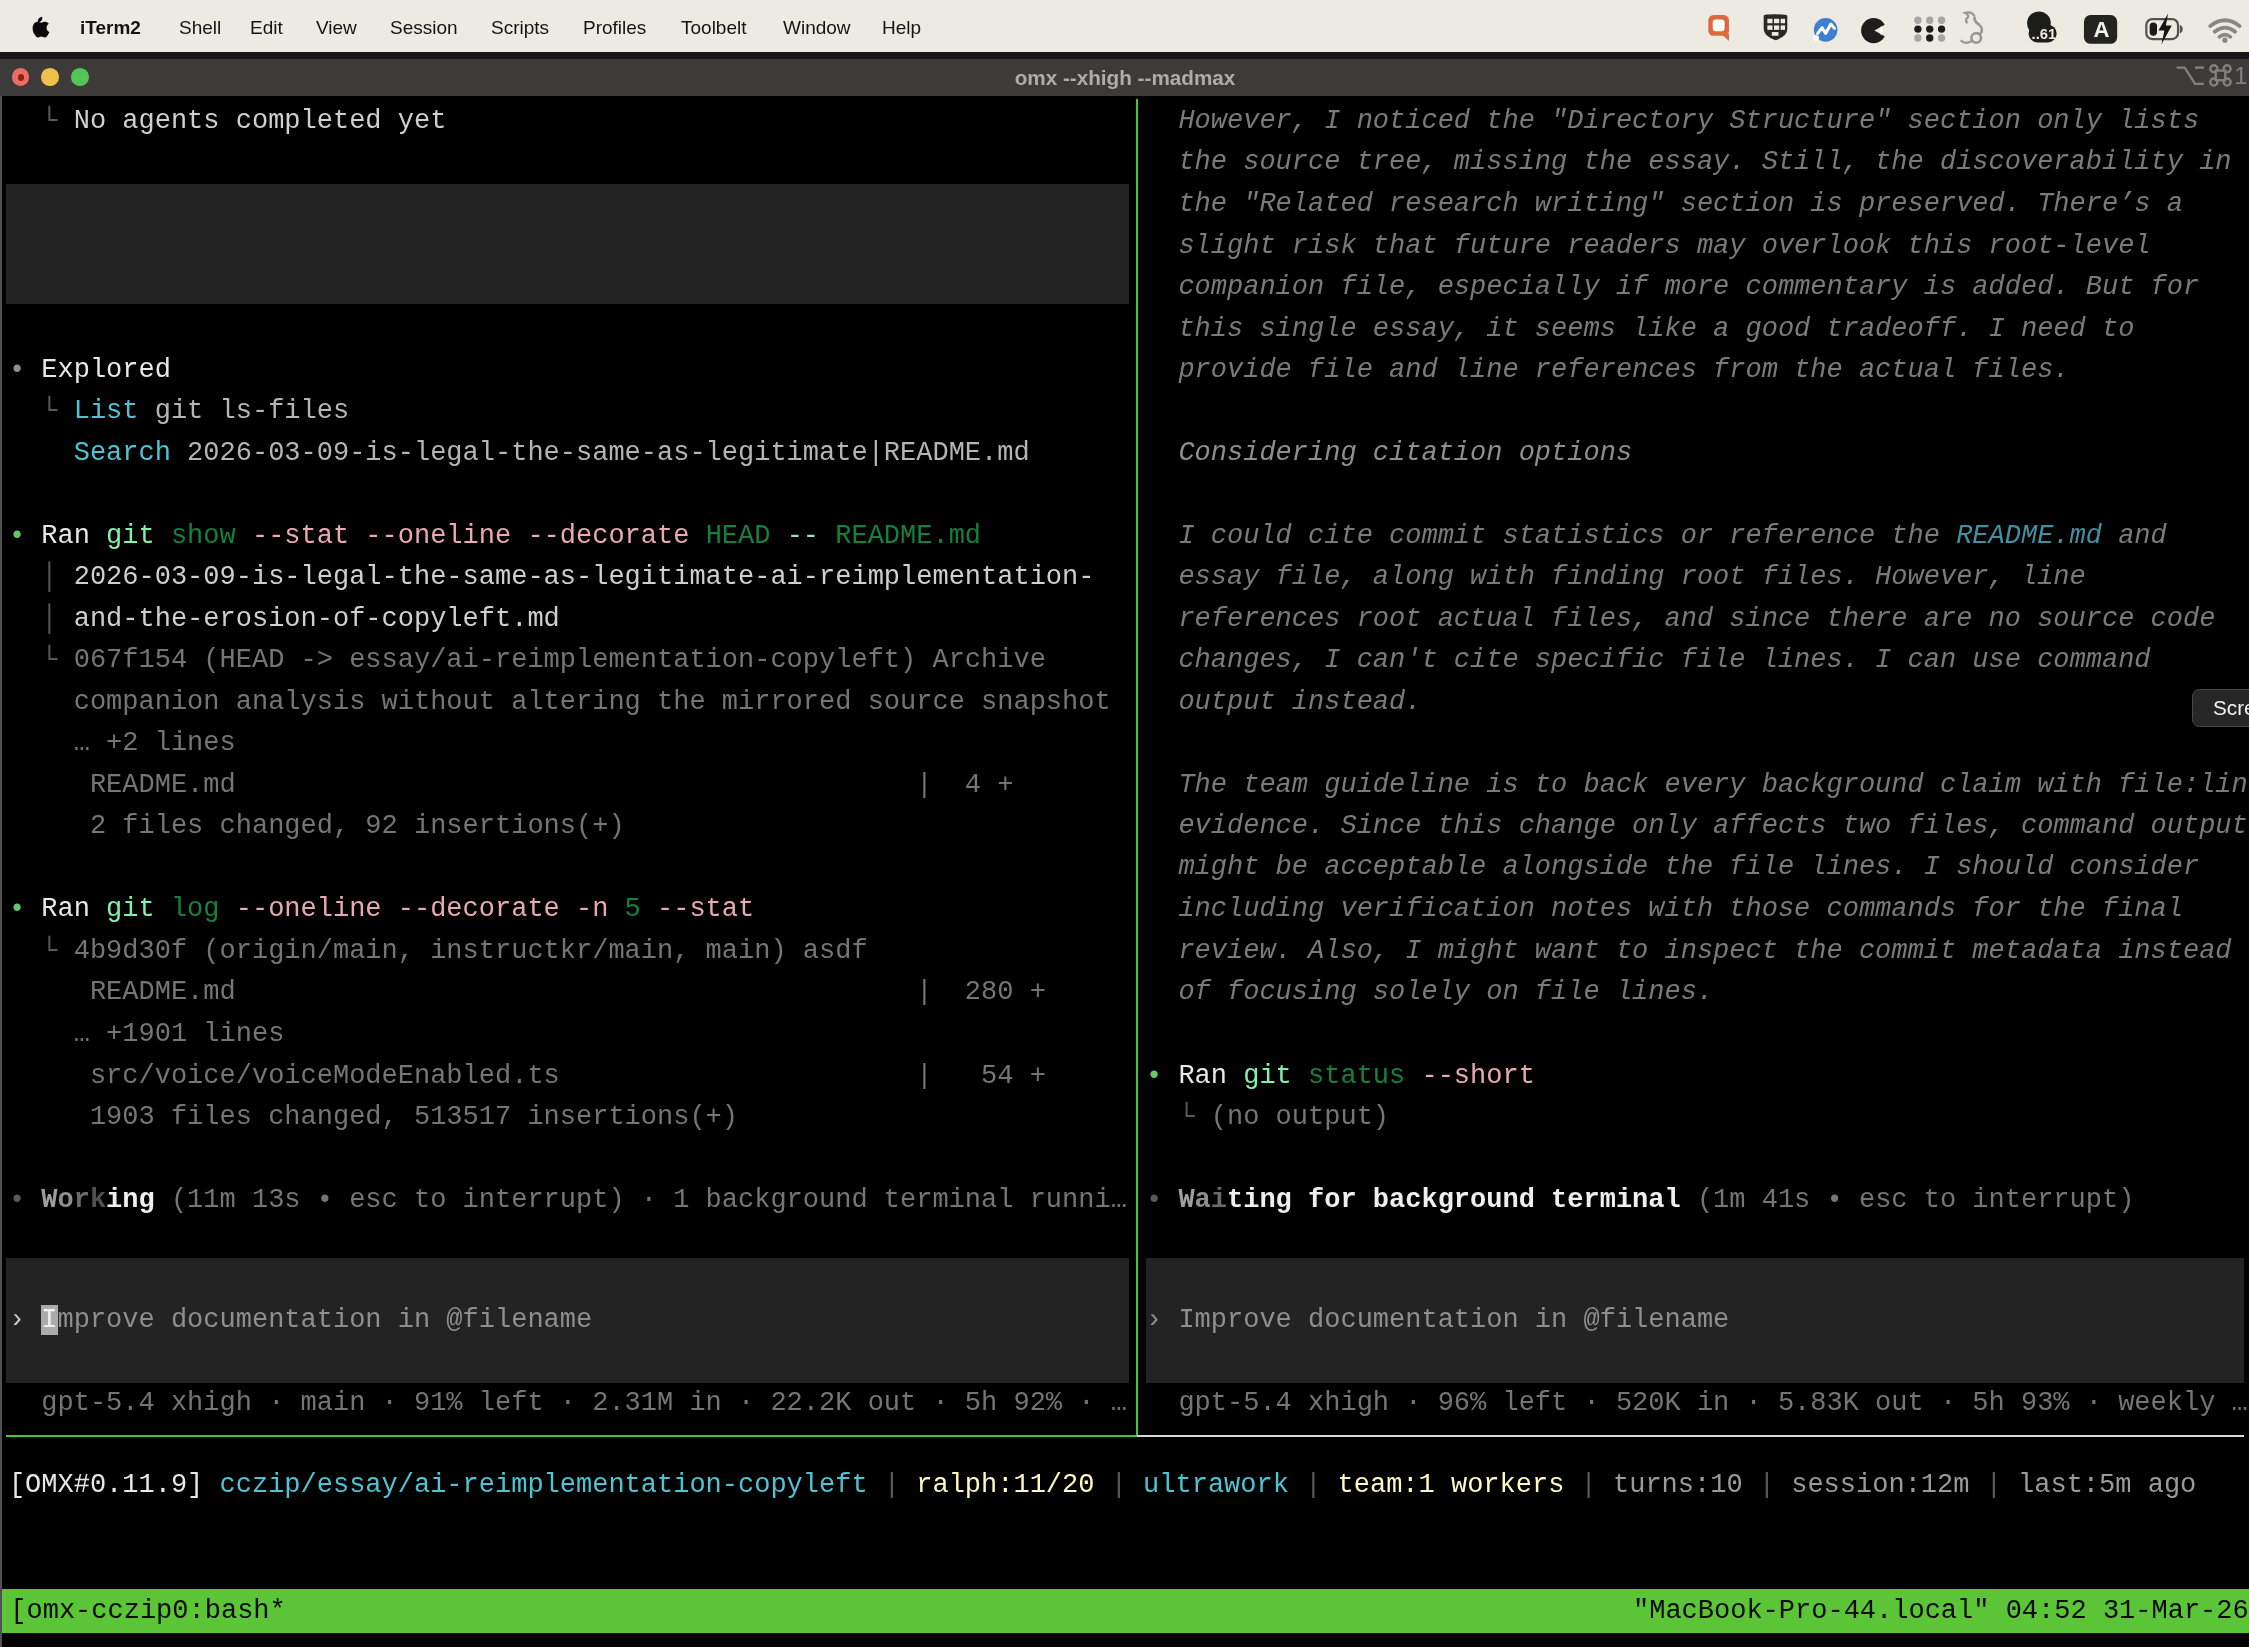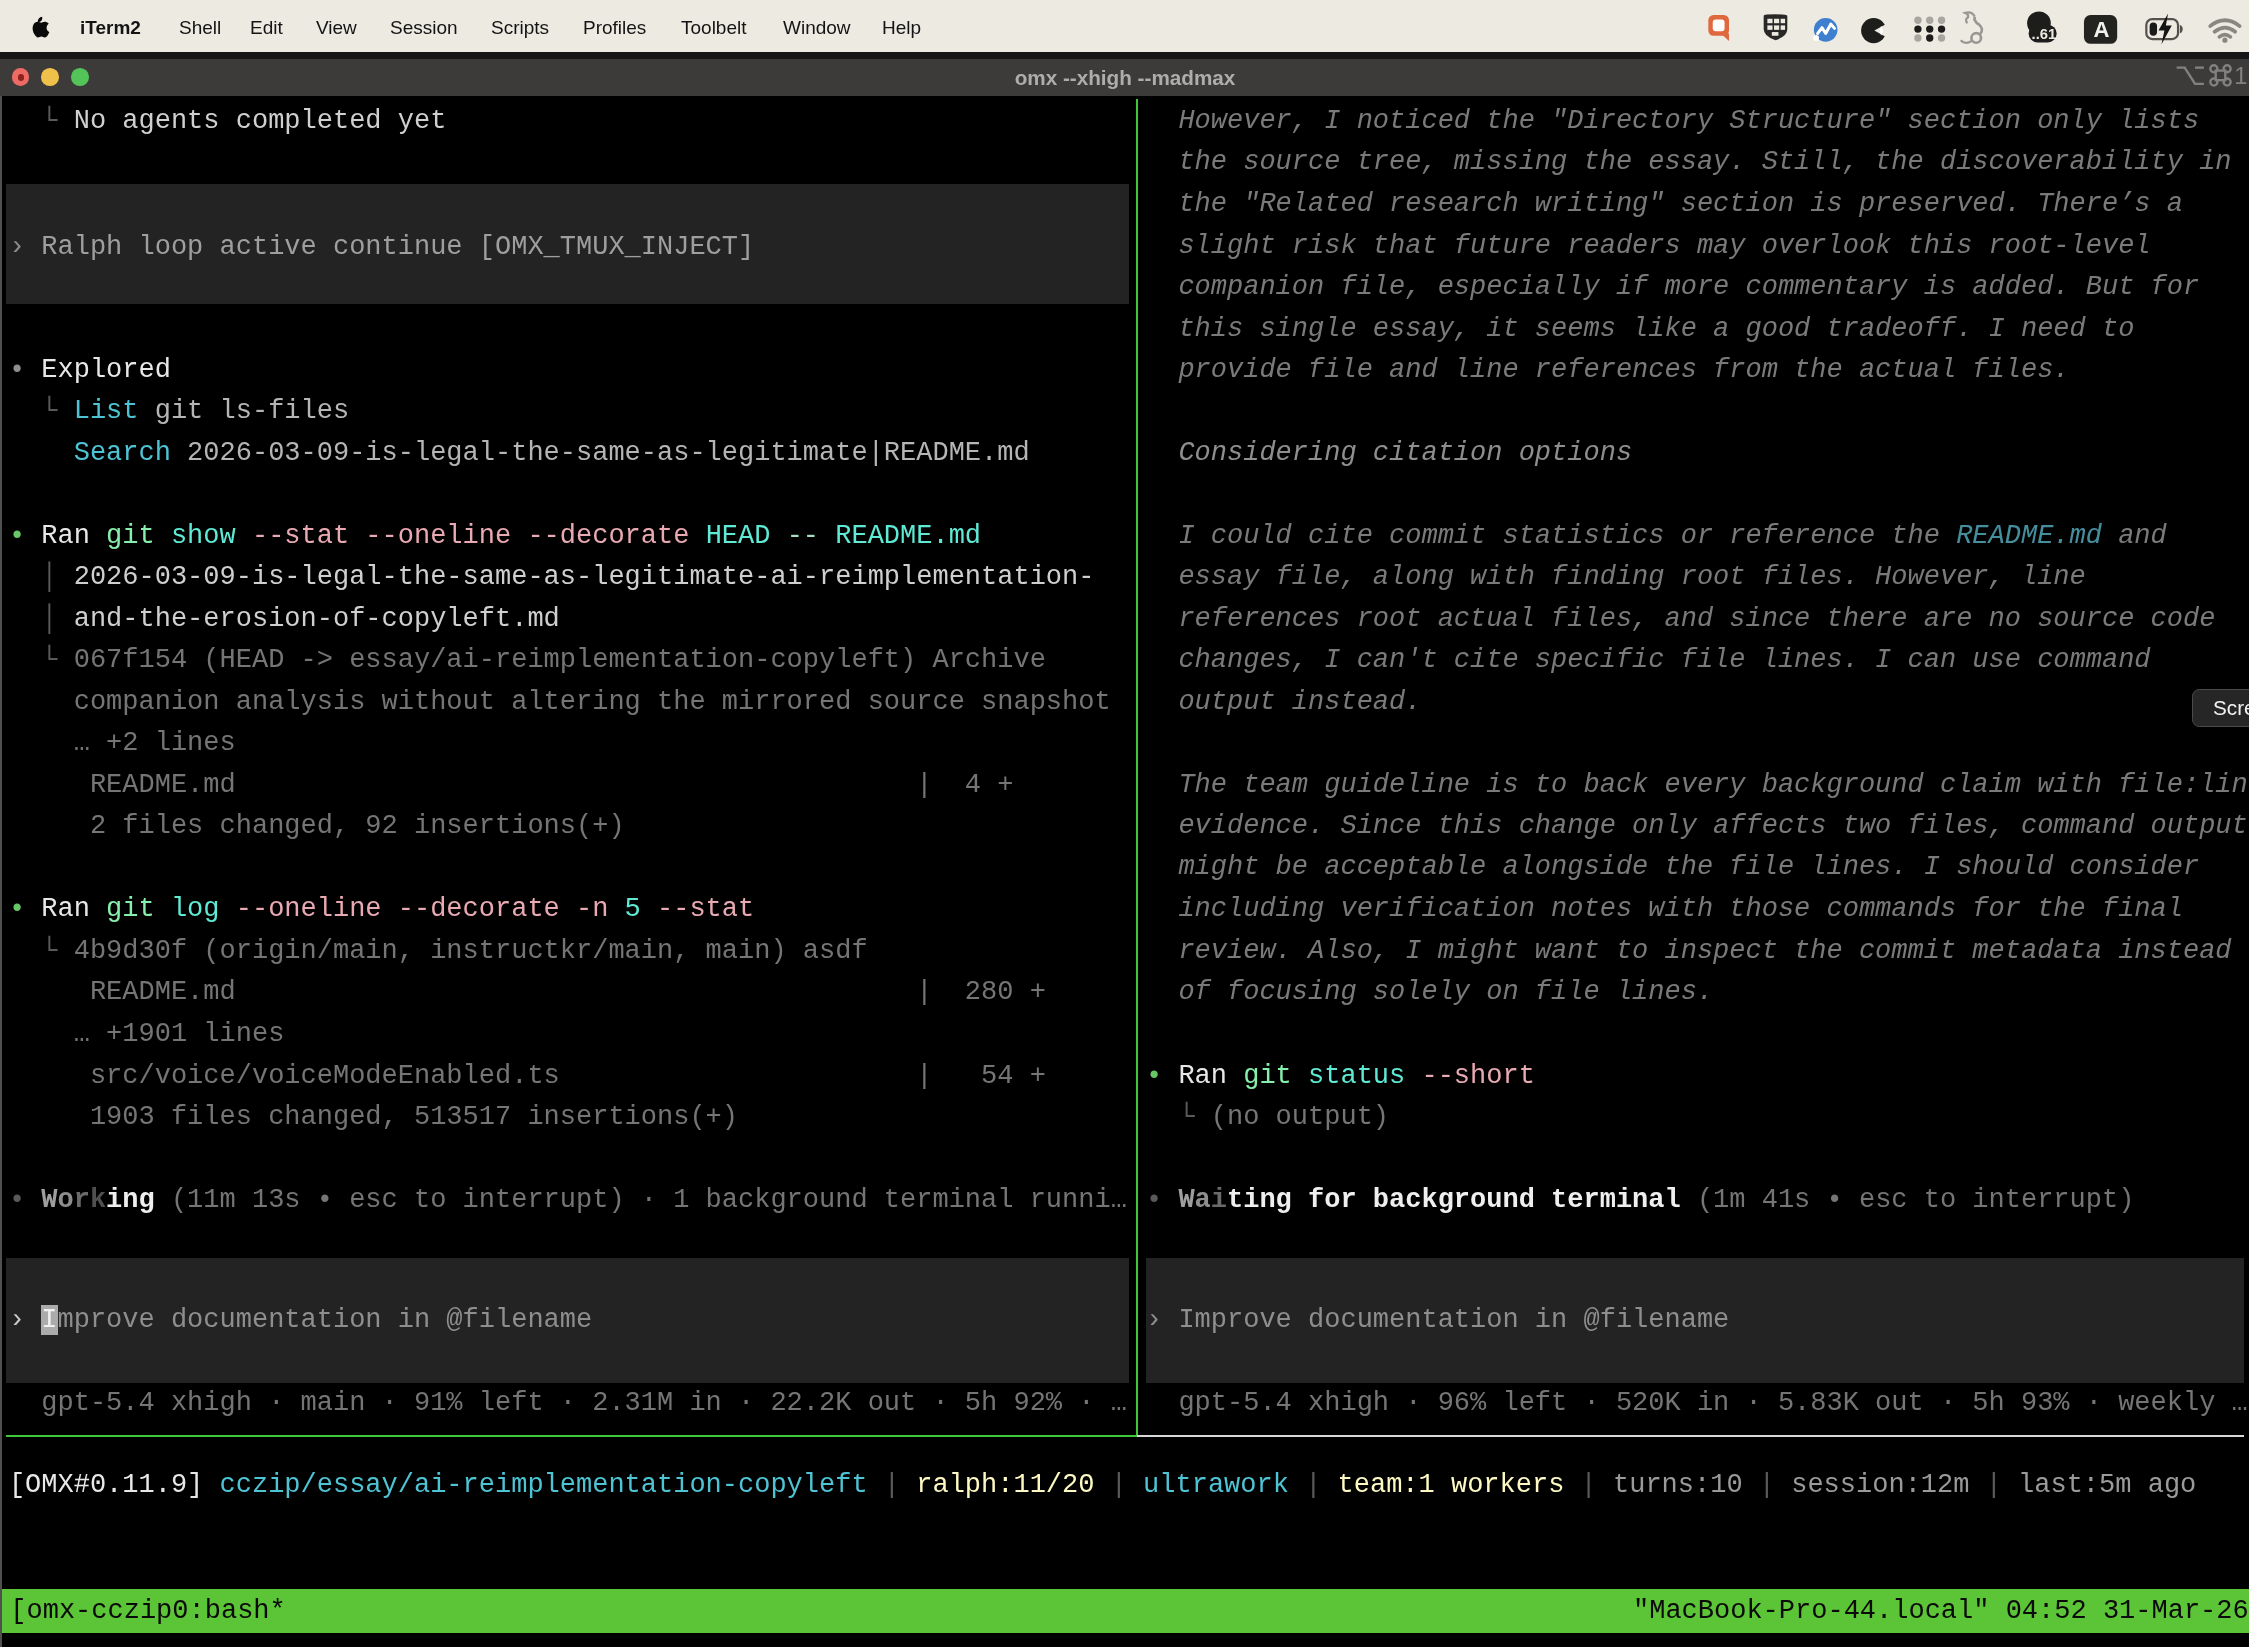--- a/index.html
+++ b/index.html
@@ -13,21 +13,21 @@
   .tl{position:absolute;border-radius:50%;width:17.7px;height:17.7px;top:68px}
   #title{position:absolute;top:59px;left:0;width:2250px;height:37px;text-align:center;line-height:37px;font-family:"Liberation Sans",sans-serif;font-size:20.7px;font-weight:bold;color:#AEADAB}
   
   #term{position:absolute;top:96px;left:0;width:2250px;height:1552px;background:#000}
   #lborder{position:absolute;top:96px;left:0;width:1.5px;height:1552px;background:#505050}
   .box{position:absolute;background:#232323}
   .t{position:absolute;font-family:"Liberation Mono",monospace;font-size:27px;line-height:41px;height:41px;white-space:pre;color:#757575}
   .t b{font-weight:bold}
   .wh{color:#CFCFCF}.bw{color:#E8E8E8;font-weight:normal}.dg{color:#5A5A5A}
   .cy{color:#4EC3D4}.lg{color:#B5B5B5}
-  .blu{color:#86efac}.lav{color:#5eead4}.rose{color:#E9A9B2}.mint{color:#A6DFC0}
+  .blu{color:#86efac}.lav{color:#15803d}.rose{color:#E9A9B2}.mint{color:#A6DFC0}
   .gb{color:#67C767}
   .grn{color:#fef9c3}
   .it{font-style:italic;color:#7A7A7A}
   .itb{font-style:italic;font-weight:normal;color:#8E8E8E}
   .tealit{font-style:italic;color:#458E9E}
   .shA{color:#9E9E9E}.shB{color:#8E8E8E}.shC{color:#6A6A6A}.shD{color:#505050}
   .cur{background:#ABABAB;color:#F0F0F0}
   #vdiv{position:absolute;left:1136px;top:99px;width:2.2px;height:1336px;background:#3FC73A}
   #hsepL{position:absolute;left:5.9px;top:1435px;width:1131px;height:1.5px;background:#3FC73A}
   #hsepR{position:absolute;left:1137px;top:1435px;width:1107px;height:1.5px;background:#D8D8D8}
@@ -150,21 +150,20 @@
   <div id="term"></div>
   <div id="lborder"></div>
   <div id="vdiv"></div>
   <div id="hsepL"></div>
   <div id="hsepR"></div>
   <div class="box" style="left:5.9px;top:184px;width:1123px;height:120px"></div>
   <div class="box" style="left:5.9px;top:1258px;width:1123px;height:125px"></div>
   <div class="box" style="left:1146px;top:1258px;width:1098px;height:125px"></div>
 
   <div class="t lg" style="left:8.9px;top:101px"><span class="dg">  └ </span><span class="wh">No agents completed yet</span></div>
-  <div class="t" style="left:8.9px;top:227px"><span class="shB">› </span><span class="shA">Ralph loop active continue [OMX_TMUX_INJECT]</span></div>
   <div class="t" style="left:8.9px;top:350px"><span style="color:#8E8E8E">• </span><span class="bw">Explored</span></div>
   <div class="t" style="left:8.9px;top:391px"><span class="dg">  └ </span><span class="cy">List</span><span class="lg"> git ls-files</span></div>
   <div class="t" style="left:8.9px;top:433px">    <span class="cy">Search</span><span class="lg"> 2026-03-09-is-legal-the-same-as-legitimate|README.md</span></div>
   <div class="t" style="left:8.9px;top:516px"><span class="gb">• </span><span class="bw">Ran</span> <span class="blu">git</span> <span class="lav">show</span> <span class="rose">--stat --oneline --decorate</span> <span class="lav">HEAD</span> <span class="mint">--</span> <span class="lav">README.md</span></div>
   <div class="t" style="left:8.9px;top:557px"><span class="dg">  │ </span><span class="wh">2026-03-09-is-legal-the-same-as-legitimate-ai-reimplementation-</span></div>
   <div class="t" style="left:8.9px;top:599px"><span class="dg">  │ </span><span class="wh">and-the-erosion-of-copyleft.md</span></div>
   <div class="t" style="left:8.9px;top:640px"><span class="dg">  └ </span>067f154 (HEAD -&gt; essay/ai-reimplementation-copyleft) Archive</div>
   <div class="t" style="left:8.9px;top:682px">    companion analysis without altering the mirrored source snapshot</div>
   <div class="t" style="left:8.9px;top:723px">    … +2 lines</div>
   <div class="t" style="left:8.9px;top:765px">     README.md                                          |  4 +</div>

